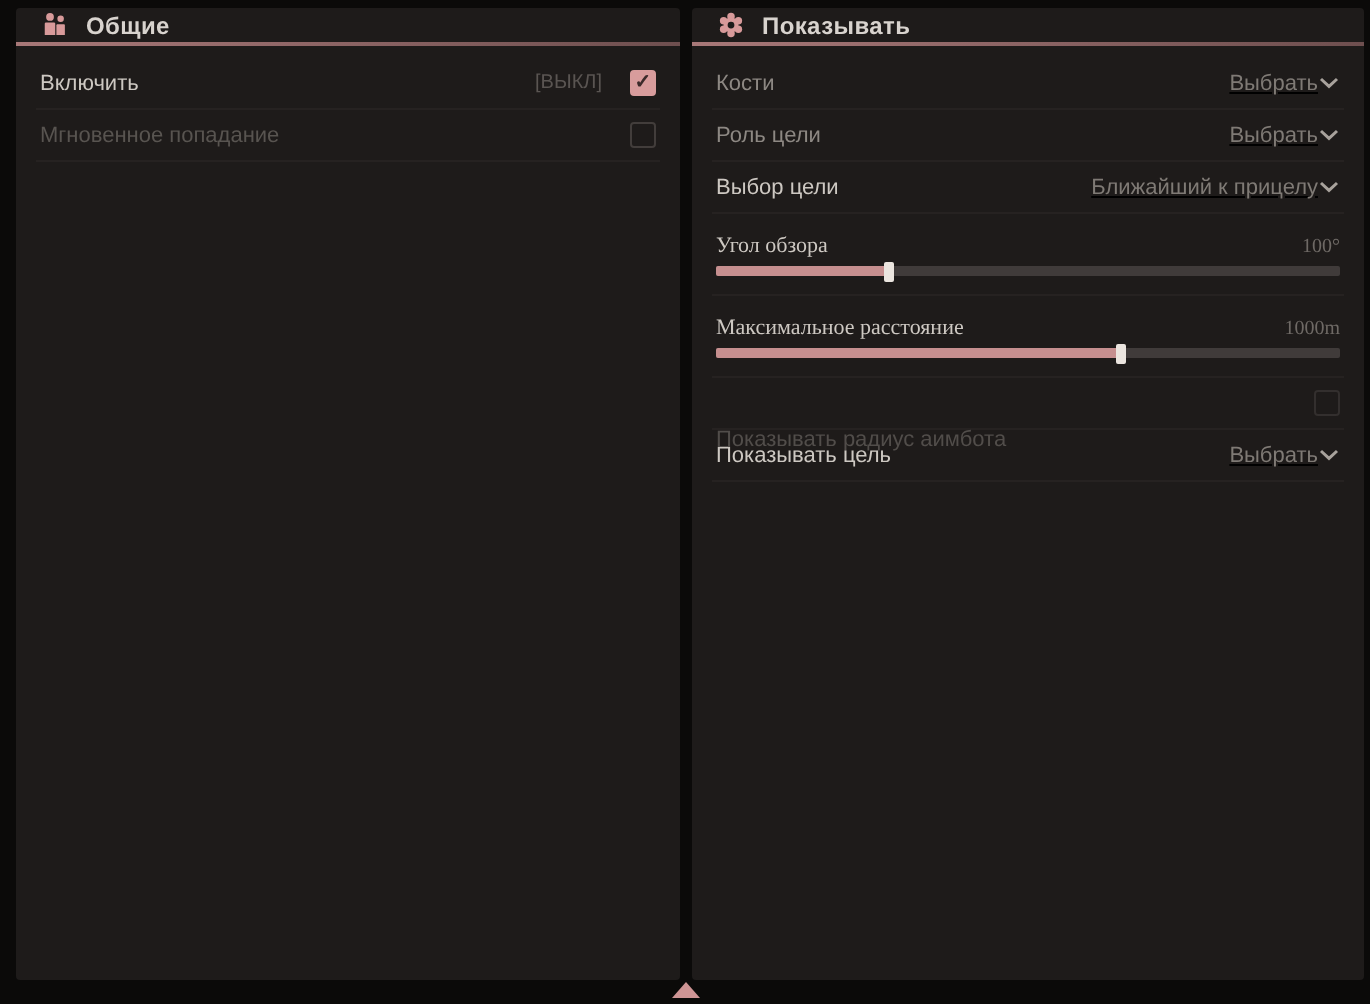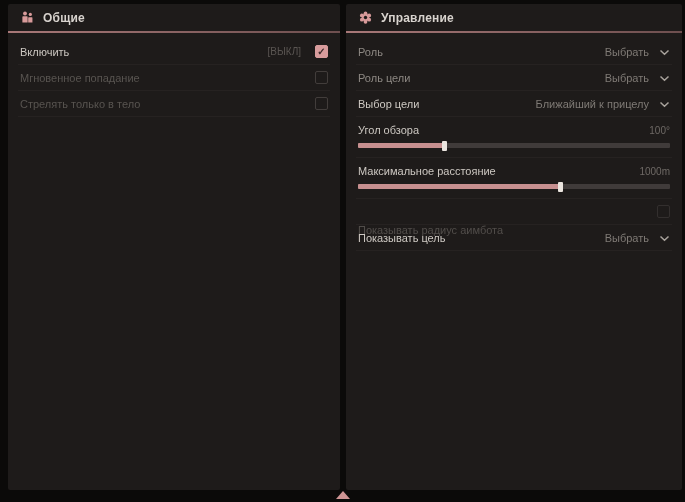--- a/index.html
+++ b/index.html
@@ -18,21 +18,21 @@
   .panel {
     background: #1e1b1a;
     border-radius: 2px;
     flex: 1;
     display: flex;
     flex-direction: column;
     overflow: hidden;
   }
   .panel.left { flex: 0 0 332px; }
   .panel-header {
-    height: 27px;
+    height: 17px;
     display: flex;
     align-items: center;
     gap: 8px;
     padding: 0 12px;
   }
   .panel-header .ttl {
     color: #d8d3ce;
     font-size: 12px;
     font-weight: bold;
     letter-spacing: 0.2px;
@@ -66,37 +66,38 @@
   }
   .cb.checked {
     background: #d89c9c;
     border-color: #d89c9c;
   }
   .cb .check { color: #3c2a2a; font-size: 10px; font-weight: bold; line-height: 1; }
   .cb.dimbox { border-color: #332f2e; }
   .dd {
     display: inline-flex;
     align-items: flex-end;
-    gap: 10px;
-    cursor: pointer;
+    cursor: pointer;
+    text-decoration: underline;
   }
   .ddval { color: #7f7a75; font-size: 11px; }
   .chev { display: inline-block; }
   
   .srow {
     margin: 0 10px;
     padding: 4px 2px 9px 2px;
     border-bottom: 1px solid #262221;
   }
   .srow-top {
     height: 18px;
     display: flex;
-    align-items: center;
+    align-items: flex-end;
     justify-content: space-between;
     font-size: 11px;
+    font-family: Liberation Serif, serif;
   }
   .sval { color: #6e6965; font-size: 10px; }
   .track {
     position: relative;
     height: 5px;
     background: #403b3a;
     border-radius: 1px;
     margin-top: 4px;
     cursor: pointer;
   }
@@ -151,24 +152,20 @@
         <span class="lbl bright">Включить</span>
         <span class="rright">
           <span class="state">[ВЫКЛ]</span>
           <span class="cb checked">
               <span class="check">✓</span>
             </span>
         </span>
       </div>
       <div class="row">
         <span class="lbl dim">Мгновенное попадание</span>
-        <span class="cb"></span>
-      </div>
-      <div class="row">
-        <span class="lbl dim">Стрелять только в тело</span>
         <span class="cb"></span>
       </div>
     </div>
   </div>
 
   <div class="panel right">
     <div class="panel-header">
       <span class="icn">
         <svg width="15" height="15" viewBox="0 0 24 24">
           <g fill="#d89a9a">
@@ -176,26 +173,26 @@
             <circle cx="17.9" cy="8.6" r="3"></circle>
             <circle cx="17.9" cy="15.4" r="3"></circle>
             <circle cx="12" cy="18.8" r="3"></circle>
             <circle cx="6.1" cy="15.4" r="3"></circle>
             <circle cx="6.1" cy="8.6" r="3"></circle>
             <circle cx="12" cy="12" r="6"></circle>
           </g>
           <circle cx="12" cy="12" r="2.7" fill="#1e1b1a"></circle>
         </svg>
       </span>
-      <span class="ttl">Управление</span>
+      <span class="ttl">Показывать</span>
     </div>
     <div class="hdr-sep"></div>
     <div class="rows">
       <div class="row">
-        <span class="lbl dim2">Роль</span>
+        <span class="lbl dim2">Кости</span>
         <span class="dd">
           <span class="ddval">Выбрать</span>
           <span class="chev"><svg width="11" height="7" viewBox="0 0 11 7">
                 <polyline points="1.5,1.5 5.5,5.2 9.5,1.5" fill="none" stroke="#a8a29c" stroke-width="1.5"></polyline>
               </svg></span>
         </span>
       </div>
       <div class="row">
         <span class="lbl dim2">Роль цели</span>
         <span class="dd">

